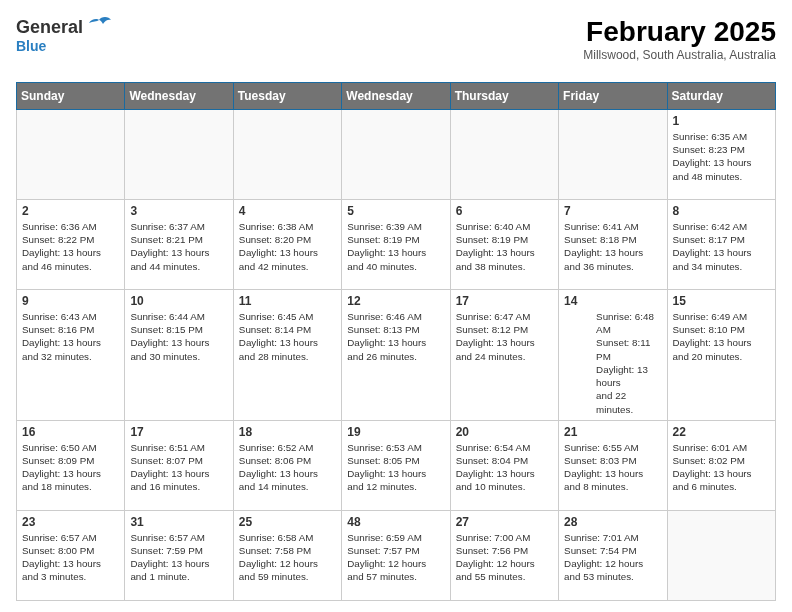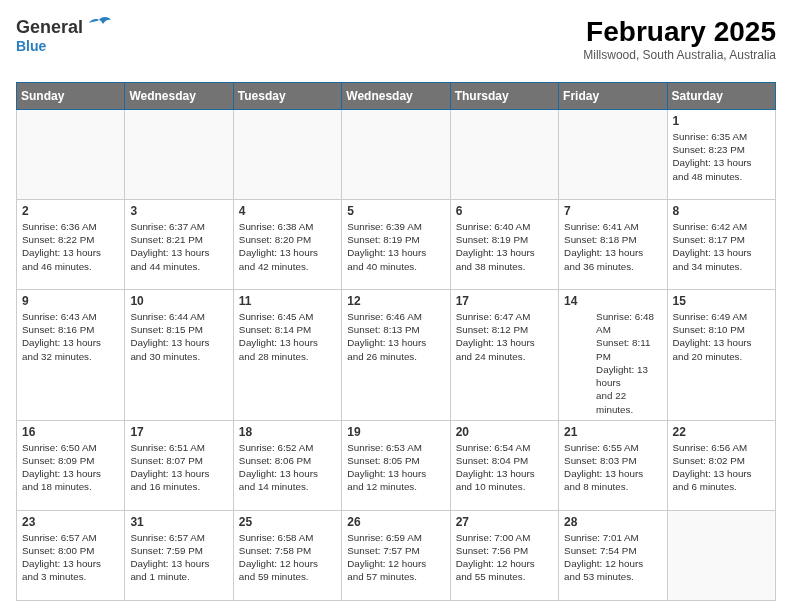--- a/index.html
+++ b/index.html
@@ -263,21 +263,21 @@
         </td>
         <td>
           <span class="day-num">21</span>
           <div class="day-info" style="white-space: pre-line;">Sunrise: 6:55 AM
 Sunset: 8:03 PM
 Daylight: 13 hours
 and 8 minutes.</div>
         </td>
         <td>
           <span class="day-num">22</span>
-          <div class="day-info" style="white-space: pre-line;">Sunrise: 6:56 AM
+          <div class="day-info" style="white-space: pre-line;">Sunrise: 6:01 AM
 Sunset: 8:02 PM
 Daylight: 13 hours
 and 6 minutes.</div>
         </td>
       </tr>
       <tr>
         <td>
           <span class="day-num">23</span>
           <div class="day-info" style="white-space: pre-line;">Sunrise: 6:57 AM
 Sunset: 8:00 PM
@@ -292,21 +292,21 @@
 and 1 minute.</div>
         </td>
         <td>
           <span class="day-num">25</span>
           <div class="day-info" style="white-space: pre-line;">Sunrise: 6:58 AM
 Sunset: 7:58 PM
 Daylight: 12 hours
 and 59 minutes.</div>
         </td>
         <td>
-          <span class="day-num">26</span>
+          <span class="day-num">48</span>
           <div class="day-info" style="white-space: pre-line;">Sunrise: 6:59 AM
 Sunset: 7:57 PM
 Daylight: 12 hours
 and 57 minutes.</div>
         </td>
         <td>
           <span class="day-num">27</span>
           <div class="day-info" style="white-space: pre-line;">Sunrise: 7:00 AM
 Sunset: 7:56 PM
 Daylight: 12 hours

